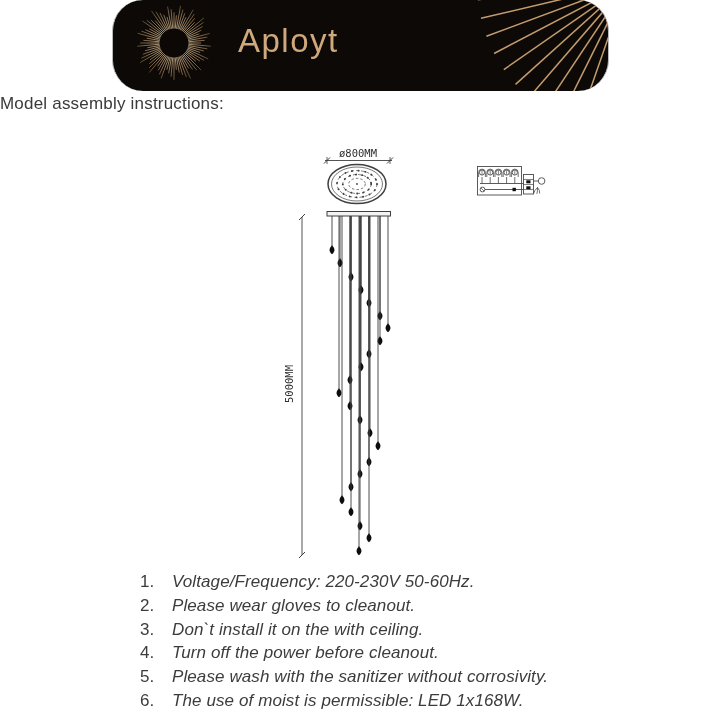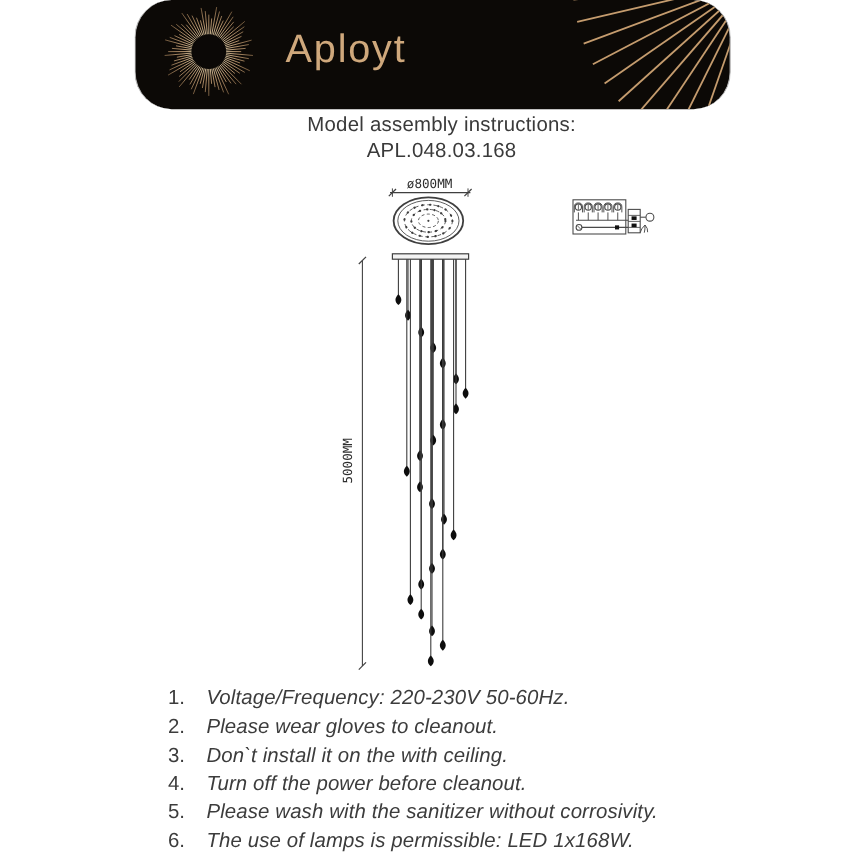--- a/index.html
+++ b/index.html
@@ -9,22 +9,22 @@
 
   
   .banner { position:absolute; left:112px; top:0; width:497px; height:91px;
             background:#0c0906; overflow:hidden;
             border-left:1px solid #b9b9b9; border-right:1px solid #b9b9b9;border-radius:31px; }
   .banner svg { position:absolute; left:0; top:0; }
   .brand-name { position:absolute; left:125px; top:22px; width:220px;
                 color:#cfa87c; font-size:33px; font-weight:500; letter-spacing:1.5px; }
 
   
-  .title-block { position:absolute; left:0; top:93px; width:720px; text-align:center;
-                 color:#3a3a3a;padding-left:16px; }
+  .title-block { position:absolute; left:0; top:93px; width:720px; 
+                 color:#3a3a3a; }
   .title-line { font-size:17px; font-weight:500; line-height:22px; letter-spacing:0.2px; }
 
   
   #drawing { position:absolute; left:270px; top:140px; width:290px; height:450px; }
   #drawing .ln { stroke:#3f3f3f; fill:none; }
   #drawing text { font-family:"DejaVu Sans Mono", monospace; font-size:10.5px; fill:#2e2e2e; }
   .cable { stroke:#3a3a3a; stroke-width:0.9; }
   .lamp  { fill:#0d0d0d; stroke:none; }
 
   
@@ -135,21 +135,20 @@
           <line x1="499.00348816812976" y1="-10.422847242850954" x2="373.40770157621625" y2="36.2858070982723" stroke="#c59c6e" stroke-width="1.5"></line>
           <line x1="498.4227375540294" y1="-12.346386078229514" x2="367.96316456902593" y2="18.252630516598295" stroke="#c59c6e" stroke-width="1.5"></line>
           <line x1="498.08764967410764" y1="-14.32754458771754" x2="364.821715694759" y2="-0.3207305098519395" stroke="#c59c6e" stroke-width="1.5"></line>
         </g>
     </svg>
     <div class="brand-name">Aployt</div>
   </div>
 
   <div class="title-block">
     <div class="title-line">Model assembly instructions:</div>
-    <div class="title-line">APL.048.03.168</div>
   </div>
 
   <svg id="drawing" viewBox="270 140 290 450">
 
     <text x="358" y="157" text-anchor="middle">ø800MM</text>
     <g>
       <line class="ln" x1="325" y1="160.5" x2="392" y2="160.5" stroke-width="0.9"></line>
       <line class="ln" x1="327" y1="157" x2="327" y2="164" stroke-width="0.8"></line>
       <line class="ln" x1="390" y1="157" x2="390" y2="164" stroke-width="0.8"></line>
       <line class="ln" x1="324" y1="163.5" x2="330" y2="157.5" stroke-width="1"></line>
@@ -287,16 +286,16 @@
     <div class="instr-row">
       <span class="num">4.</span>
       <span class="txt">Turn off the power before cleanout.</span>
     </div>
     <div class="instr-row">
       <span class="num">5.</span>
       <span class="txt">Please wash with the sanitizer without corrosivity.</span>
     </div>
     <div class="instr-row">
       <span class="num">6.</span>
-      <span class="txt">The use of lamps is permissible: LED 1x168W.</span>
+      <span class="txt">The use of moist is permissible: LED 1x168W.</span>
     </div>
   </div>
 </div>
 
 </body></html>

